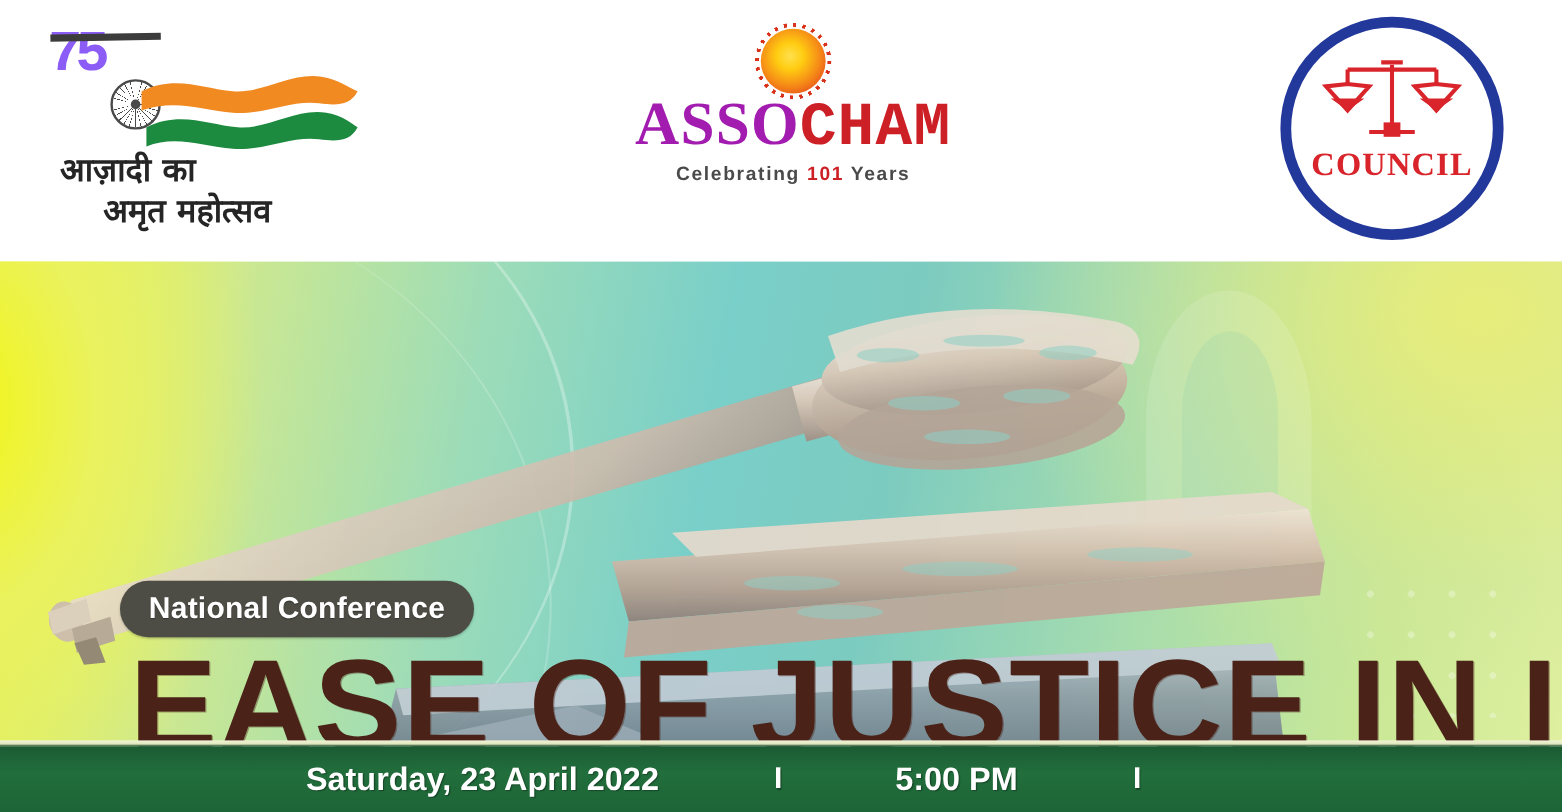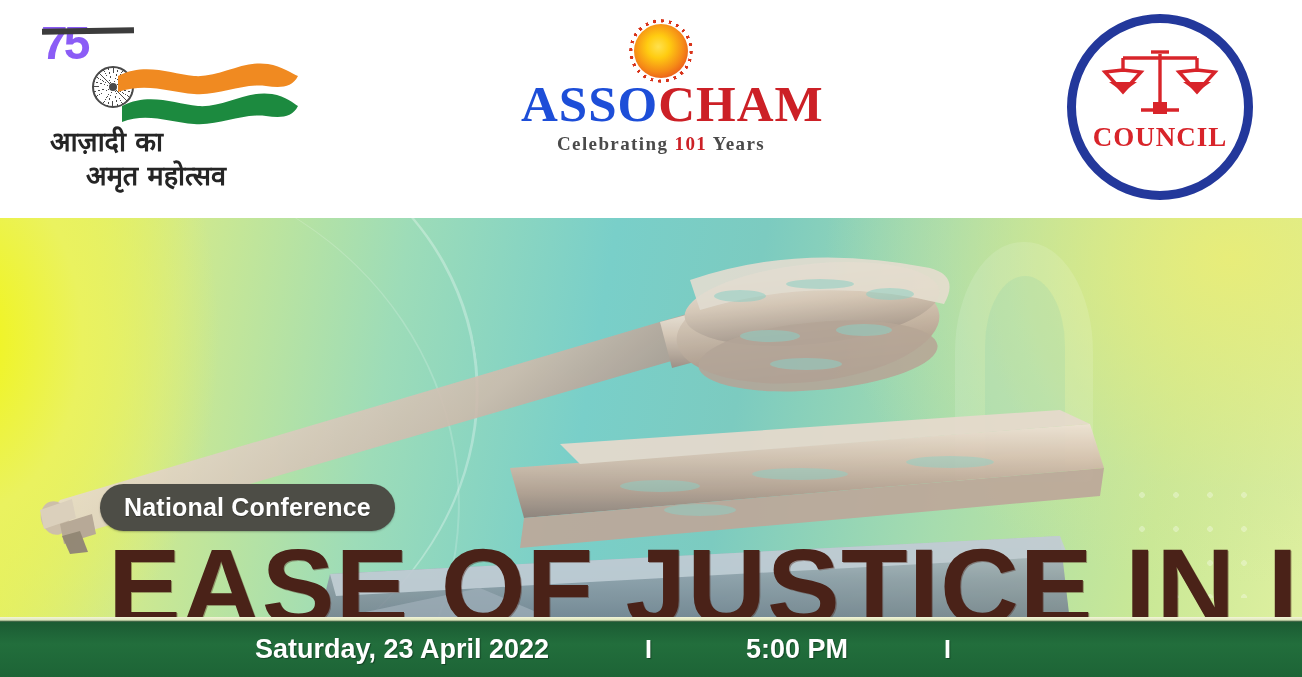--- a/index.html
+++ b/index.html
@@ -86,26 +86,26 @@
             mask: radial-gradient(circle, transparent 62%, #000 64%);
   }
   #assocham .word {
     font-family: "Liberation Serif", serif;
     font-size: 51px; font-weight: 700;
     letter-spacing: 1px;
     line-height: 0.95;
     margin-top: 2px;
     white-space: nowrap;
   }
-  #assocham .word .a { color: #1d4ed8; }
-  #assocham .word .b { color: #cc2026; }
+  #assocham .word .a { color: #a21caf; }
+  #assocham .word .b { color: #cc2026; font-family: Liberation Mono, monospace; }
   #assocham .tag {
     margin-top: 5px;
-    font-family: Liberation Serif, serif;
-    font-size: 19px; font-weight: 700;
+    font-family: Liberation Sans, sans-serif;
+    font-size: 16px; font-weight: 700;
     letter-spacing: 1.4px;
     color: #4a4a4a;
     white-space: nowrap;
   }
   #assocham .tag .num { color: #cc2026; }
 
   
   #aicadr {
     position: absolute; left: 1067px; top: 14px;
     width: 186px; height: 186px;

